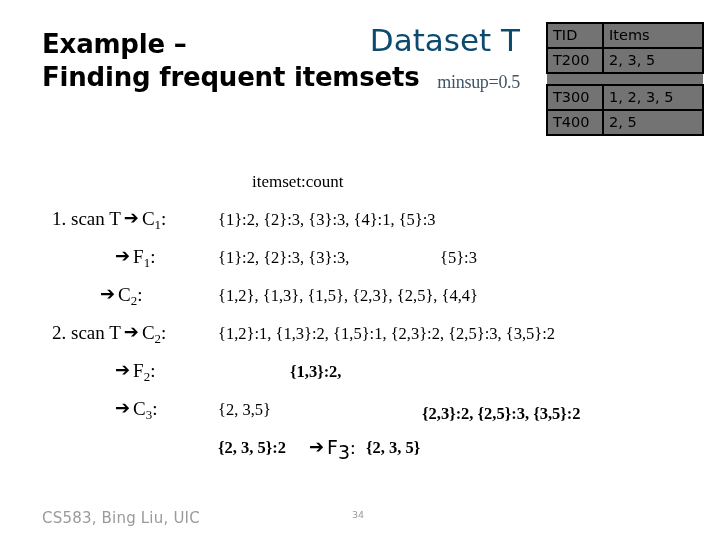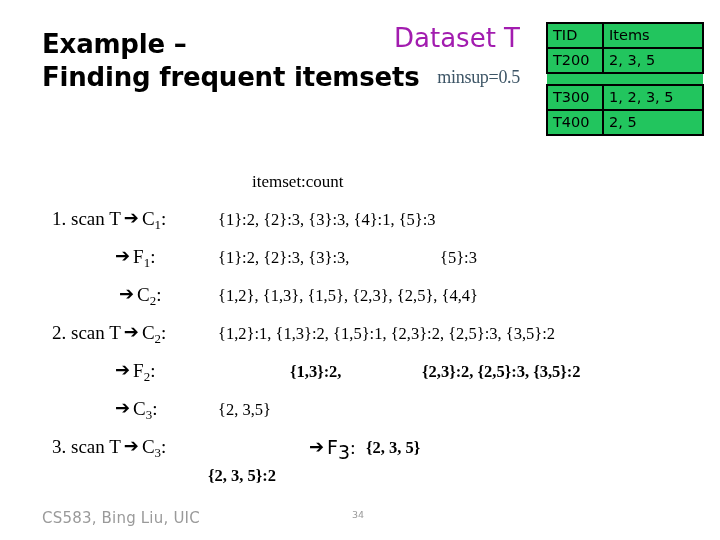--- a/index.html
+++ b/index.html
@@ -42,23 +42,23 @@
   .dataset-caption {
     position: absolute;
     left: 330px;
     top: 24px;
     width: 190px;
     text-align: right;
   }
   .dataset-title {
     font-family: "DejaVu Sans", sans-serif;
     font-weight: normal;
-    font-size: 26px;
+    font-size: 31px;
     line-height: 1.08;
-    color: #a21caf;
+    color: #0c4a6e;
     display: block;
   }
   .minsup {
     font-family: "Liberation Serif", serif;
     font-size: 18px;
     color: #3d5566;
     display: block;
     margin-top: 15px;
     letter-spacing: -0.3px;
   }
@@ -74,21 +74,21 @@
     color: #000000;
   }
   .dataset-table td, .dataset-table th {
     border: 2px solid #000000;
     padding: 2px 5px 3px 5px;
     text-align: left;
     font-weight: normal;
     height: 18px;
     vertical-align: middle;
     white-space: nowrap;
-    background: #22c55e;
+    background: #737373;
   }
   .dataset-table .col-tid { width: 44px; }
   .dataset-table .col-items { width: 88px; }
   
   .dataset-table .group-gap td {
     border: none;
     height: 10px;
     padding: 0;
   }
 
@@ -226,43 +226,42 @@
       <span class="vals" style="left:218px;">{1}:2, {2}:3, {3}:3, {4}:1, {5}:3</span>
     </div>
 
     <div class="line">
       <span class="lbl" style="left:112px;"><span class="arrow">➔</span><span>F</span><sub>1</sub><span>:</span></span>
       <span class="vals" style="left:218px;">{1}:2, {2}:3, {3}:3,</span>
       <span class="vals" style="left:440px;">{5}:3</span>
     </div>
 
     <div class="line">
-      <span class="lbl" style="left:116px;"><span class="arrow">➔</span><span>C</span><sub>2</sub><span>:</span></span>
+      <span class="lbl" style="left:97px;"><span class="arrow">➔</span><span>C</span><sub>2</sub><span>:</span></span>
       <span class="vals" style="left:218px;">{1,2}, {1,3}, {1,5}, {2,3}, {2,5}, {4,4}</span>
     </div>
 
     <div class="line">
       <span class="lbl" style="left:52px;text-align:right;"><span>2. scan T</span><span class="arrow">➔</span><span>C</span><sub>2</sub><span>:</span></span>
       <span class="vals" style="left:218px;">{1,2}:1, {1,3}:2, {1,5}:1, {2,3}:2, {2,5}:3, {3,5}:2</span>
     </div>
 
     <div class="line">
       <span class="lbl" style="left:112px;"><span class="arrow">➔</span><span>F</span><sub>2</sub><span>:</span></span>
       <span class="vals bold" style="left:290px;">{1,3}:2,</span>
-      <span class="vals semib" style="left:422px;">{2,3}:2, {2,5}:3, {3,5}:2</span>
+      <span class="vals semib" style="left:422px;margin-top:42px;">{2,3}:2, {2,5}:3, {3,5}:2</span>
     </div>
 
     <div class="line">
       <span class="lbl" style="left:112px;"><span class="arrow">➔</span><span>C</span><sub>3</sub><span>:</span></span>
       <span class="vals" style="left:218px;">{2, 3,5}</span>
     </div>
 
     <div class="line">
-      <span class="lbl" style="left:52px;"><span>3. scan T</span><span class="arrow">➔</span><span>C</span><sub>3</sub><span>:</span></span>
-      <span class="vals bold" style="left:208px;margin-top:28px;">{2, 3, 5}:2</span>
+      <span class="vals bold" style="left:218px;">{2, 3, 5}:2</span>
       <span class="lbl" style="left:306px;"><span class="arrow">➔</span><span class="sans-f">F</span><sub class="sans-f">3</sub><span>:</span></span>
       <span class="vals bold" style="left:366px;">{2, 3, 5}</span>
     </div>
 
   </div>
 
   <div class="footer-left">CS583, Bing Liu, UIC</div>
   <div class="footer-page">34</div>
 
 </div>

